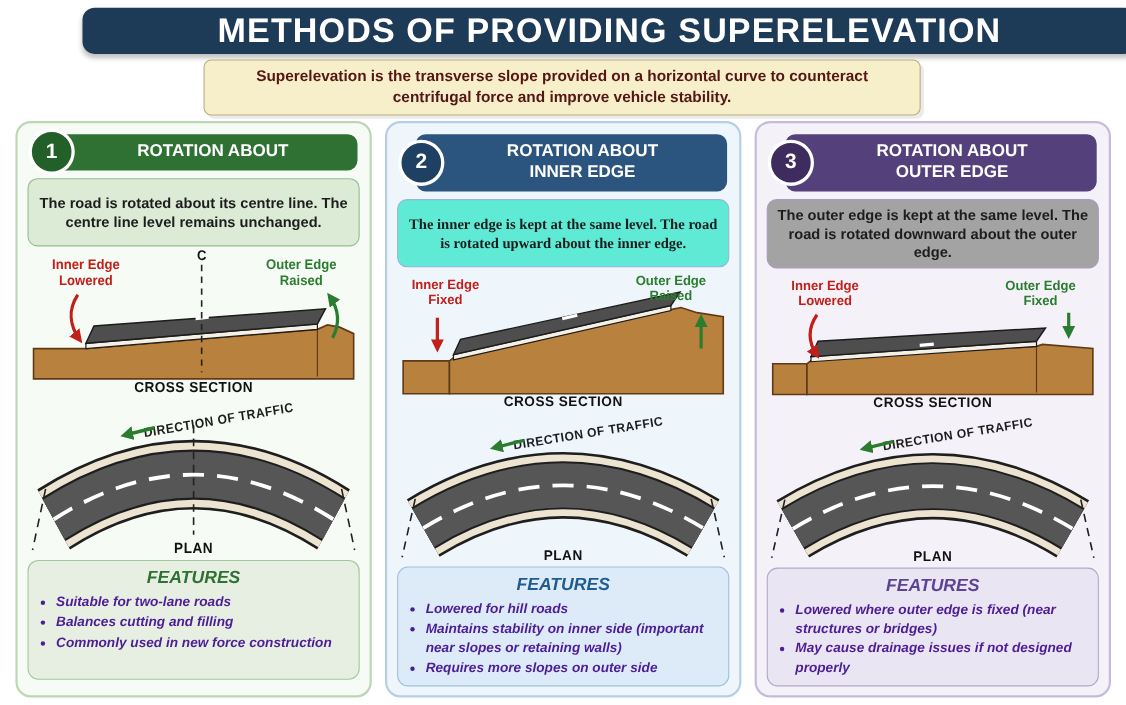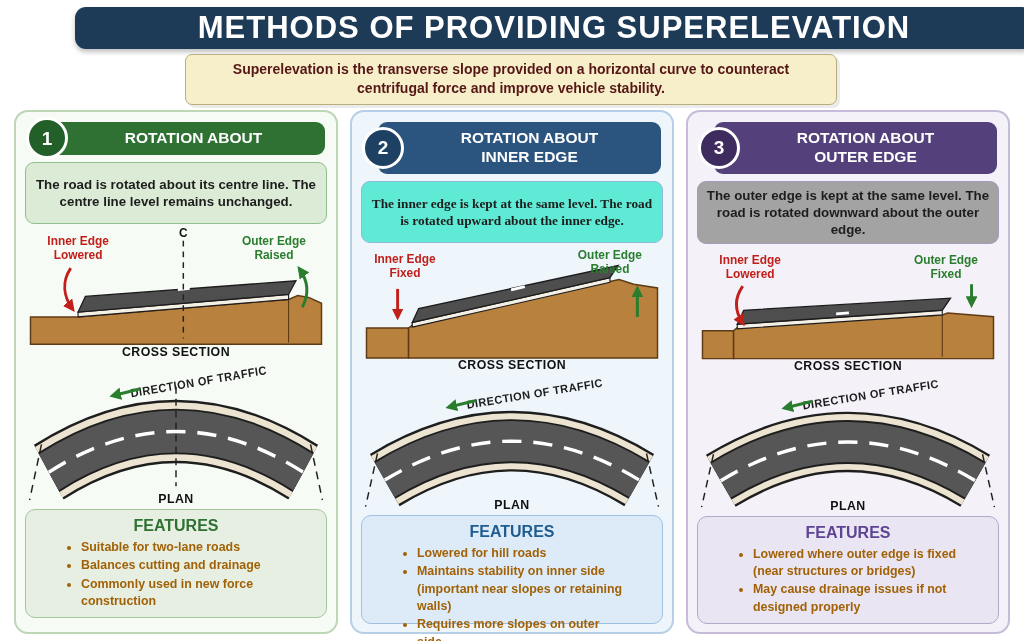--- a/index.html
+++ b/index.html
@@ -39,31 +39,31 @@
   .desc{margin-top:7px;border-radius:9px;border:1.5px solid;padding:6px 8px;text-align:center;
     font-size:13.3px;font-weight:bold;color:#1d1d1d;line-height:1.3;display:flex;
     align-items:center;justify-content:center;min-height:48px;}
   .p1 .desc{background:#dcebd6;border-color:#93bd8d;}
   .p2 .desc{background:#5eead4;border-color:#92b7da;font-family:Liberation Serif, serif;}
   .p3 .desc{background:#a3a3a3;border-color:#a79ac1;}
 
   .cross-svg{width:100%;height:132px;display:block;margin-top:3px;}
   .plan-svg{width:100%;height:147px;display:block;}
 
-  .features{margin-top:3px;border-radius:10px;border:1.5px solid;padding:6px 25px;
-    height:109px;box-sizing:border-box;}
+  .features{margin-top:3px;border-radius:10px;border:1.5px solid;padding:6px 6px;
+    height:109px;box-sizing:border-box;font-style:italic;}
   .p1 .features{background:#e7efe2;border-color:#a3c79c;}
   .p2 .features{background:#ddebf8;border-color:#9fc0de;}
   .p3 .features{background:#eae5f2;border-color:#b4a7cc;}
   .features h3{margin:1px 0 4px;text-align:center;font-size:16px;font-weight:bold;}
   .p1 .features h3{color:#2e7132;}
   .p2 .features h3{color:#1f5c8f;}
   .p3 .features h3{color:#5d4394;}
   .features ul{margin:0;padding-left:19px;}
-  .features li{font-size:12.4px;font-weight:bold;color:#a16207;line-height:1.4;margin:1px 11px;}
+  .features li{font-size:12.4px;font-weight:bold;color:#4c1d95;line-height:1.4;margin:1px 0;}
 </style>
 </head>
 <body>
 
 <svg width="0" height="0" style="position:absolute" aria-hidden="true">
   <defs>
     <marker id="ah-red" viewBox="0 0 10 10" refX="7" refY="5" markerWidth="4" markerHeight="4" orient="auto">
       <path d="M0,0 L10,5 L0,10 Z" fill="#c1201a"></path>
     </marker>
     <marker id="ah-green" viewBox="0 0 10 10" refX="7" refY="5" markerWidth="4" markerHeight="4" orient="auto">
@@ -125,21 +125,21 @@
       <line x1="18" y1="86" x2="5" y2="142" stroke="#222" stroke-width="1.6" stroke-dasharray="8 6"></line>
       <line x1="312" y1="86" x2="325" y2="142" stroke="#222" stroke-width="1.6" stroke-dasharray="8 6"></line>
       <line x1="165" y1="28" x2="165" y2="128" stroke="#222" stroke-width="1.6" stroke-dasharray="7 5"></line>
       <text x="165" y="145" text-anchor="middle" font-size="13.5" font-weight="bold" fill="#111" letter-spacing="0.5">PLAN</text>
     </svg>
 
     <div class="features">
       <h3>FEATURES</h3>
       <ul>
         <li>Suitable for two-lane roads</li>
-        <li>Balances cutting and drainage</li>
+        <li>Balances cutting and filling</li>
         <li>Commonly used in new force construction</li>
       </ul>
     </div>
   </div>
 
   <div class="panel p2">
     <div class="panel-header">
       <div class="num">2</div>
       <div>ROTATION ABOUT</div>
       <div>INNER EDGE</div>

